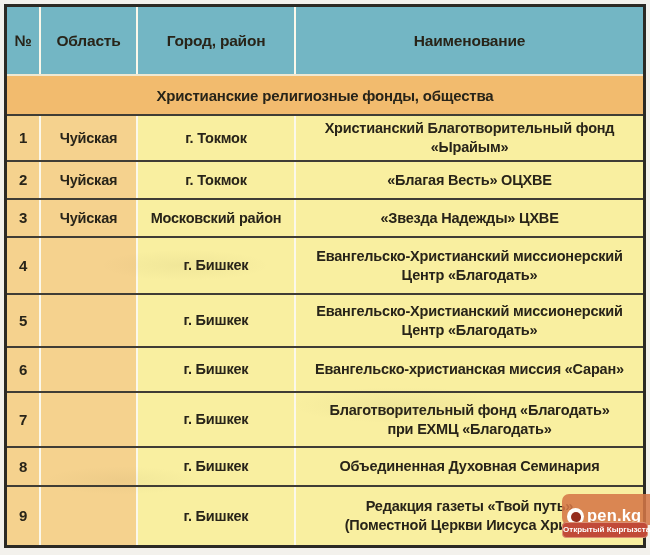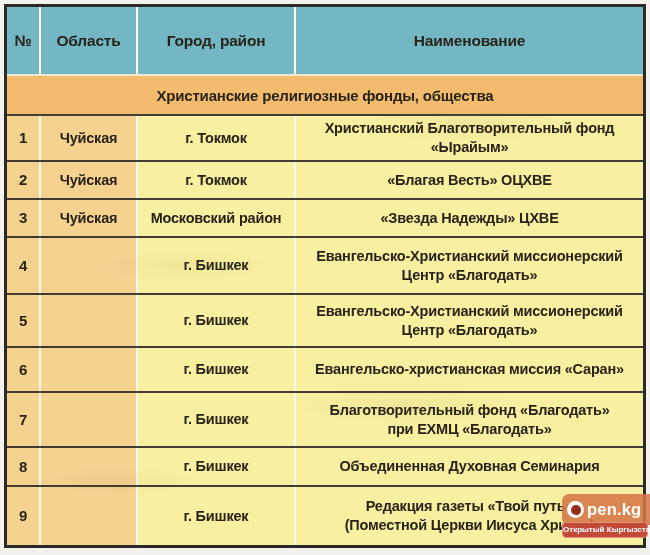--- a/index.html
+++ b/index.html
@@ -79,21 +79,21 @@
   .rh39 { height: 39px; }
   .rh60 { height: 60px; }
 
   
   .watermark { position: absolute; left: 562px; top: 494px; z-index: 5; }
   .wm-main {
     width: 88px; height: 31px;
     background: rgba(212,118,70,0.87);
     border-radius: 7px 0 0 7px;
     display: flex;
-    align-items: center;
+    align-items: flex-end;
     gap: 3px;
     padding-left: 5px;
     box-sizing: border-box;
   }
   .wm-logo {
     width: 17px; height: 17px;
     background: #fdfdfb;
     border-radius: 50%;
     position: relative;
     flex: 0 0 auto;

